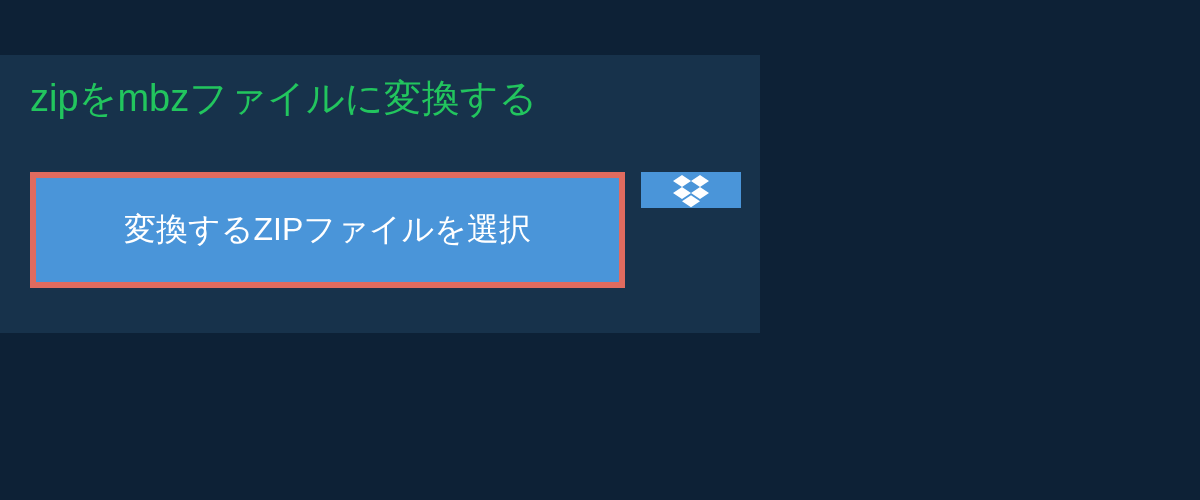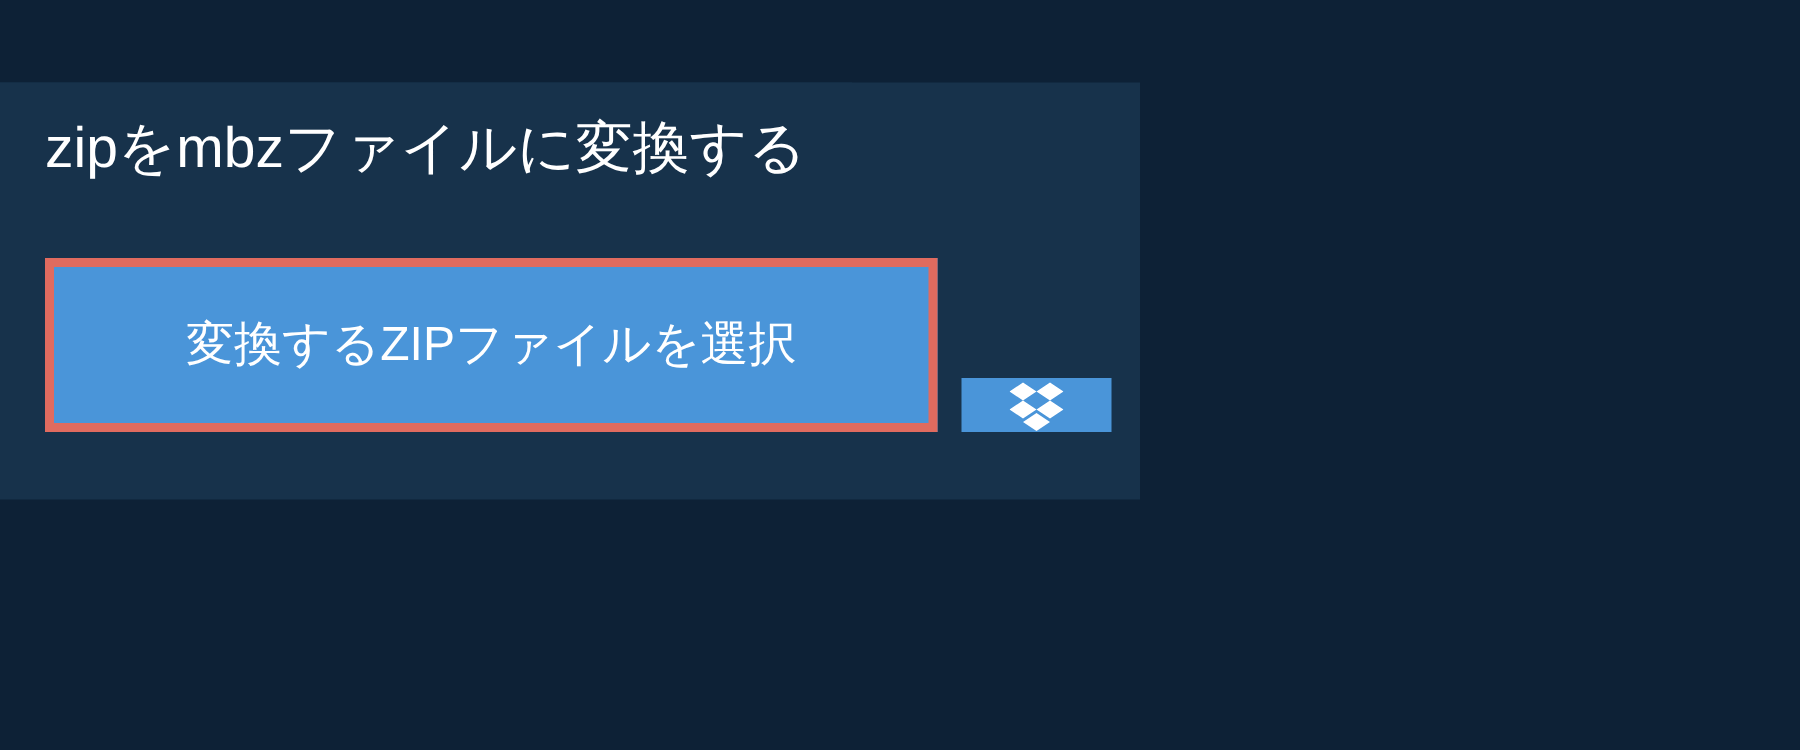--- a/index.html
+++ b/index.html
@@ -20,29 +20,29 @@
       margin-top: 55px;
       margin-left: 0;
       padding-bottom: 45px;
     }
     .title-bar {
       background-color: #17324b;
       padding: 18px 30px;
       display: inline-block;
     }
     .title-text {
-      color: #ffffff;
+      color: #22c55e;
       font-size: 38px;
       font-weight: 400;
     }
     .button-row {
       display: flex;
       gap: 16px;
       padding: 30px 30px 0 30px;
-      align-items: flex-end;
+      align-items: flex-start;
     }
     .select-button {
       background-color: #4a95d9;
       border: 6px solid #e06b5f;
       color: #ffffff;
       font-size: 32px;
       font-weight: 400;
       padding: 30px 40px;
       cursor: pointer;
       display: flex;

